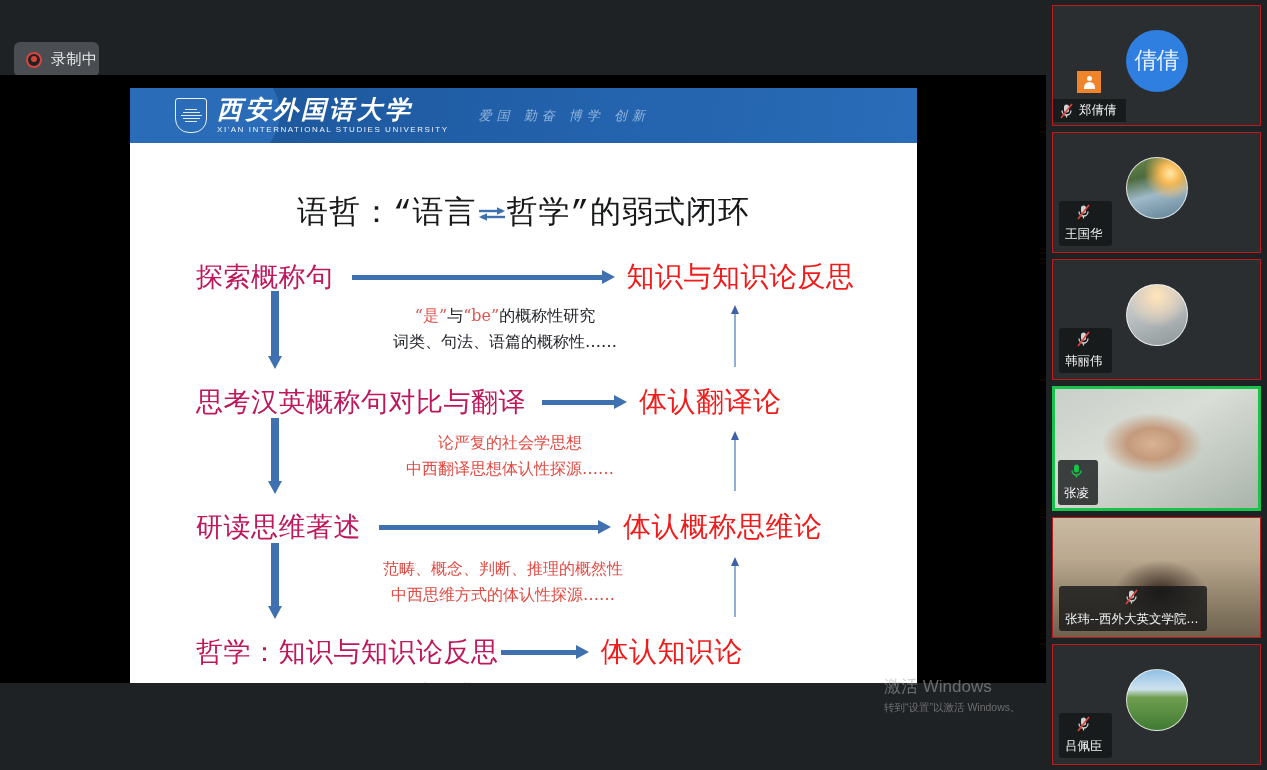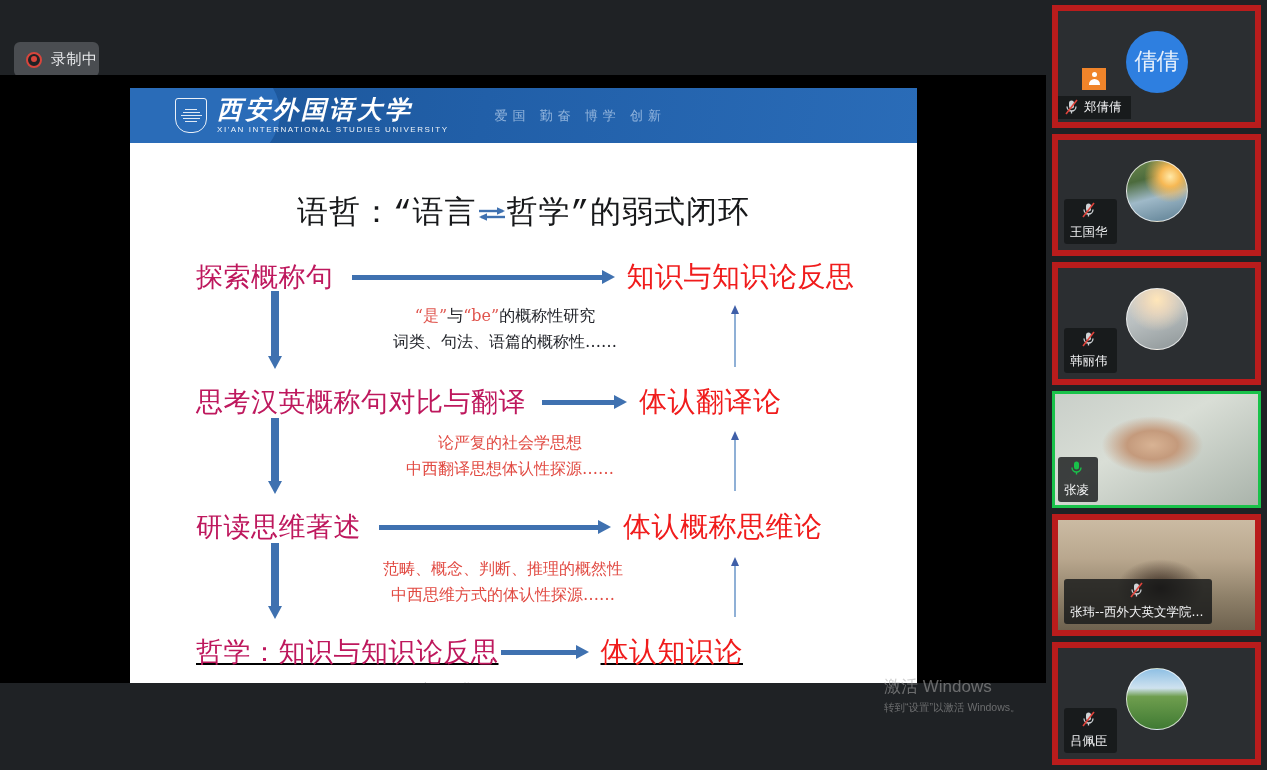--- a/index.html
+++ b/index.html
@@ -77,22 +77,22 @@
     font-family: "DejaVu Serif", "Liberation Serif", serif;
     font-style: italic; letter-spacing: 3px; white-space: nowrap;
   }
   .uni-en {
     color: rgba(255,255,255,.92); font-size: 8px;
     letter-spacing: 1.55px; margin-top: 4px; white-space: nowrap;
   }
   .motto {
     color: rgba(210,228,248,.62); font-size: 13px;
     font-family: "DejaVu Serif", "Liberation Serif", serif;
-    letter-spacing: 5px;
-    margin-left: 36px; white-space: nowrap; align-self: center;
+    font-style: italic; letter-spacing: 5px;
+    margin-left: 20px; white-space: nowrap; align-self: center;
   }
 
   
   .slide-body { position: relative; width: 100%; height: 540px; background: #fff; }
 
   .slide-title {
     position: absolute; left: 0; right: 0; top: 48px;
     text-align: center;
     font-family: Liberation Mono, monospace;
     font-size: 31px; color: #17181a; letter-spacing: 1px;
@@ -172,21 +172,21 @@
   .win-mark .l2 { font-size: 10.5px; }
 
   
   .rail {
     position: absolute; right: 0; top: 0; width: 221px; height: 770px;
     background: #1f2225; padding: 5px 6px;
     display: flex; flex-direction: column; gap: 6px;
   }
   .tile {
     position: relative; flex: 1 1 0; min-height: 0;
-    background: #2b2e31; border: 6px solid #b91c1c;
+    background: #2b2e31; border: 1px solid #b91c1c;
     overflow: hidden;
   }
   .tile.active { border: 3px solid #19c24a; }
   .avatar {
     position: absolute; left: 50%; top: 46%;
     transform: translate(-50%,-50%);
     width: 62px; height: 62px; border-radius: 50%;
     overflow: hidden; border: 1.5px solid rgba(255,255,255,.75);
     display: flex; align-items: center; justify-content: center;
   }
@@ -355,21 +355,21 @@
 
         <div class="v-arrow" style="left:138px; top:400px; height:76px;">
           <span class="shaft"></span>
             <span class="head"></span>
         </div>
         <div class="v-arrow-up" style="left:601px; top:414px; height:60px;">
           <span class="shaft"></span>
             <span class="head"></span>
         </div>
 
-        <div class="row" style="left:66px; top:490px;text-decoration:underline;">
+        <div class="row" style="left:66px; top:490px;">
           <span class="stage-label">哲学：知识与知识论反思</span>
           <span class="h-arrow" style="width:88px; margin-left:2px; margin-right:12px;">
             <span class="shaft"></span>
               <span class="head"></span>
           </span>
           <span class="result-label">体认知识论</span>
         </div>
 
         <div class="note" style="left:235px; top:535px; width:290px;">
           <div class="n-black">维特根斯坦转向的体认根源</div>

